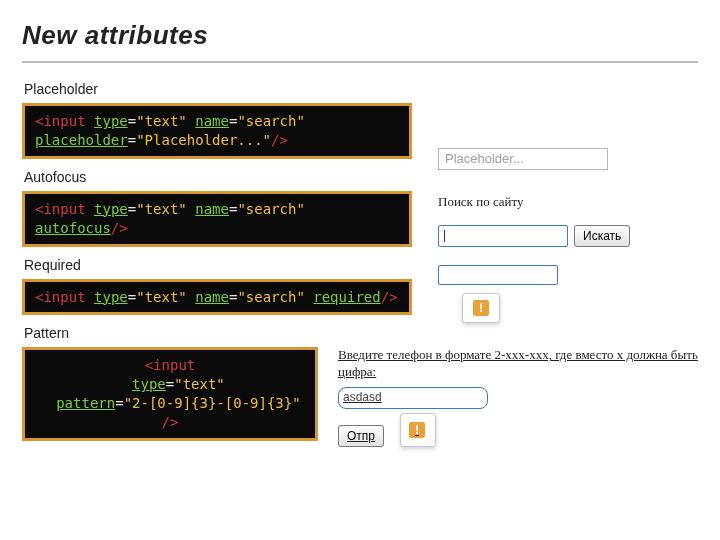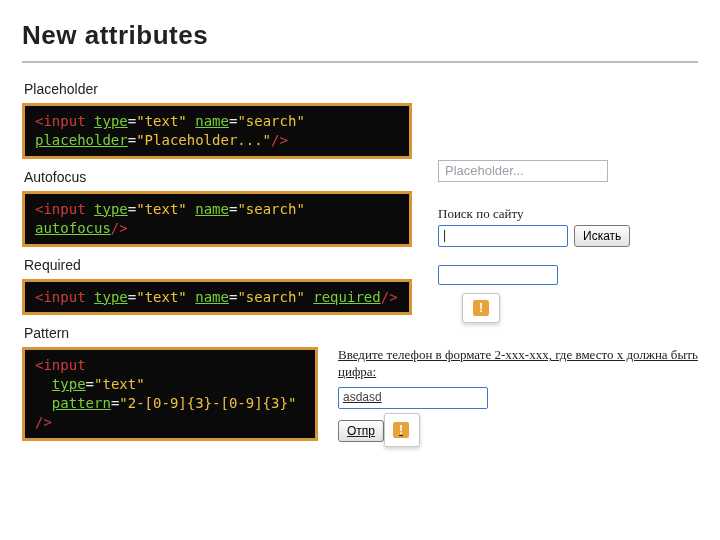--- a/index.html
+++ b/index.html
@@ -6,20 +6,21 @@
   body{
     width:720px;height:540px;
     font-family:"Trebuchet MS",Verdana,Arial,sans-serif;
     font-size:14px;color:#222;background:#fff;
     box-sizing:border-box;
   }
   .slide{padding:18px 22px 0 22px;}
   h1{
     font-size:26px;font-weight:900;letter-spacing:.5px;
     margin:2px 0 10px 0;
+    font-style:italic;
   }
   .rule{border:0;border-top:2px solid #bdbdbd;margin:0 0 14px 0;}
   .col-wrap{display:flex;gap:26px;align-items:flex-end;}
   .left{width:390px;}
   .right{flex:1;}
   .section-label{font-size:14px;margin:4px 0 6px 2px;}
   .code{
     background:#0a0a0a;border:3px solid #d69732;
     padding:6px 10px;color:#e9e9e9;
     font-family:Consolas,Menlo,monospace;font-size:14px;
@@ -31,21 +32,21 @@
   .code .punc{color:#e8e8e8;}
   .code .close{color:#d23c3c;}
   
   .demo-input{
     width:170px;height:22px;border:1px solid #aeb7bd;
     background:#fff;color:#9aa0a6;padding:2px 6px;
     font-family:Arial,sans-serif;font-size:13px;
     box-sizing:border-box;
   }
   .demo-block{margin:6px 0 18px 0;}
-  .af-label{font:13px/1.2 "Times New Roman",serif;margin-bottom:4px;}
+  .af-label{font:13px/1.2 "Times New Roman",serif;margin-bottom:16px;}
   .af-row{display:flex;gap:6px;align-items:center;}
   .af-input{
     width:130px;height:22px;border:1px solid #3a78c9;
     border-radius:2px;background:#fff;box-sizing:border-box;
     padding:2px 4px;font-family:Arial;font-size:12px;
   }
   .af-btn{
     height:22px;border:1px solid #777;border-radius:3px;
     background:linear-gradient(#fefefe,#e2e2e2);
     font:12px Arial;padding:0 8px;cursor:pointer;
@@ -61,33 +62,33 @@
     padding:6px 10px;font:12px Arial;color:#3b3b3b;
     box-shadow:0 2px 4px rgba(0,0,0,.18);
     display:flex;gap:8px;align-items:center;white-space:nowrap;
   }
   .tip-icon{
     width:16px;height:16px;border-radius:2px;background:#e8a23a;
     color:#fff;font:700 12px/16px Arial;text-align:center;
   }
   
   .pattern-row{display:flex;gap:20px;align-items:flex-start;}
-  .pattern-code{width:270px;}
+  .pattern-code{width:270px;text-align:center;}
   .pattern-demo{flex:1;font:13px/1.3 "Times New Roman",serif;color:#222;text-decoration:underline;}
   .pat-input{
-    width:150px;height:22px;border:1px solid #3a78c9;border-radius:2px;
+    width:150px;height:22px;border:1px solid #3a78c9;border-radius:8px;
     background:#fff;font:12px Arial;color:#444;padding:2px 4px;
     box-sizing:border-box;margin:6px 0;
   }
   .pat-submit{
     height:22px;border:1px solid #777;border-radius:3px;
     background:linear-gradient(#fefefe,#e2e2e2);
     font:12px Arial;padding:0 8px;cursor:pointer;
   }
-  .pat-row{display:flex;gap:0;align-items:center;}
+  .pat-row{display:flex;gap:16px;align-items:flex-end;}
   .pat-tooltip{
     background:#fff;border:1px solid #c7c7c7;border-radius:3px;
     padding:8px 10px 8px 8px;font:12px Arial;color:#3b3b3b;
     box-shadow:0 2px 4px rgba(0,0,0,.18);
     display:flex;gap:8px;align-items:flex-start;max-width:190px;
     margin-top:-2px;
   }
 </style>
 </head>
 <body>

